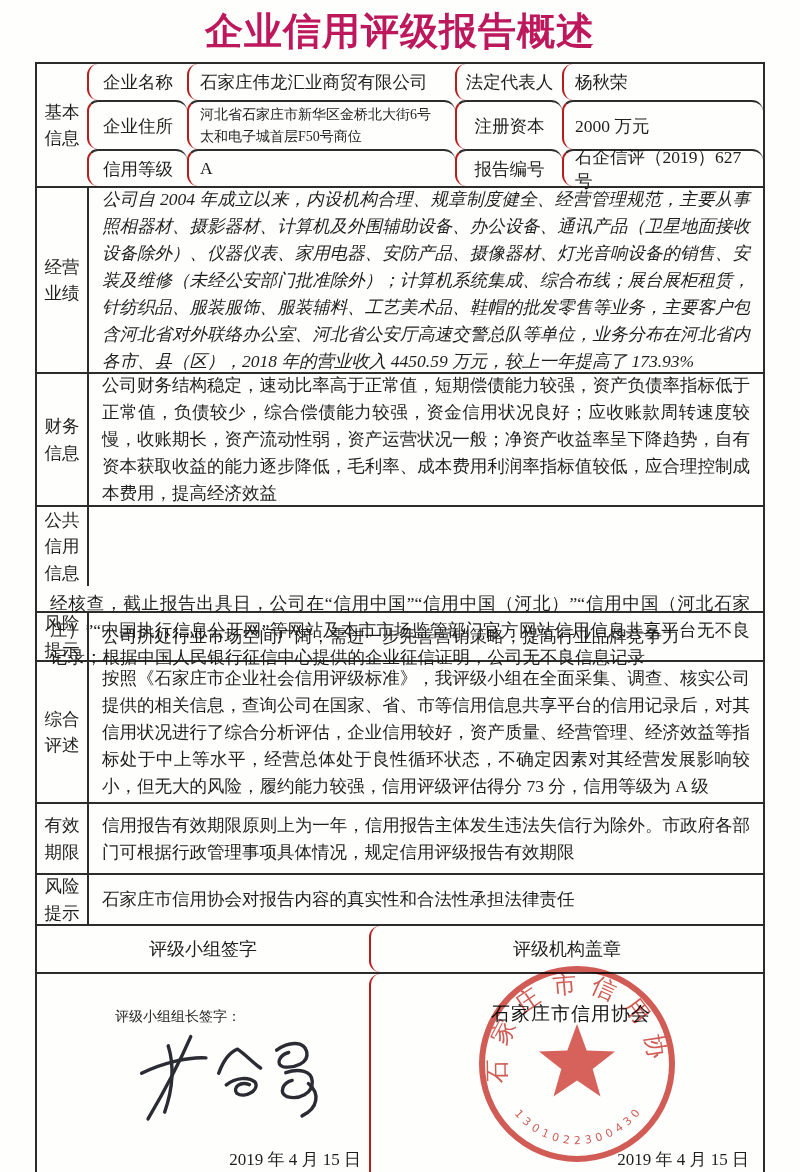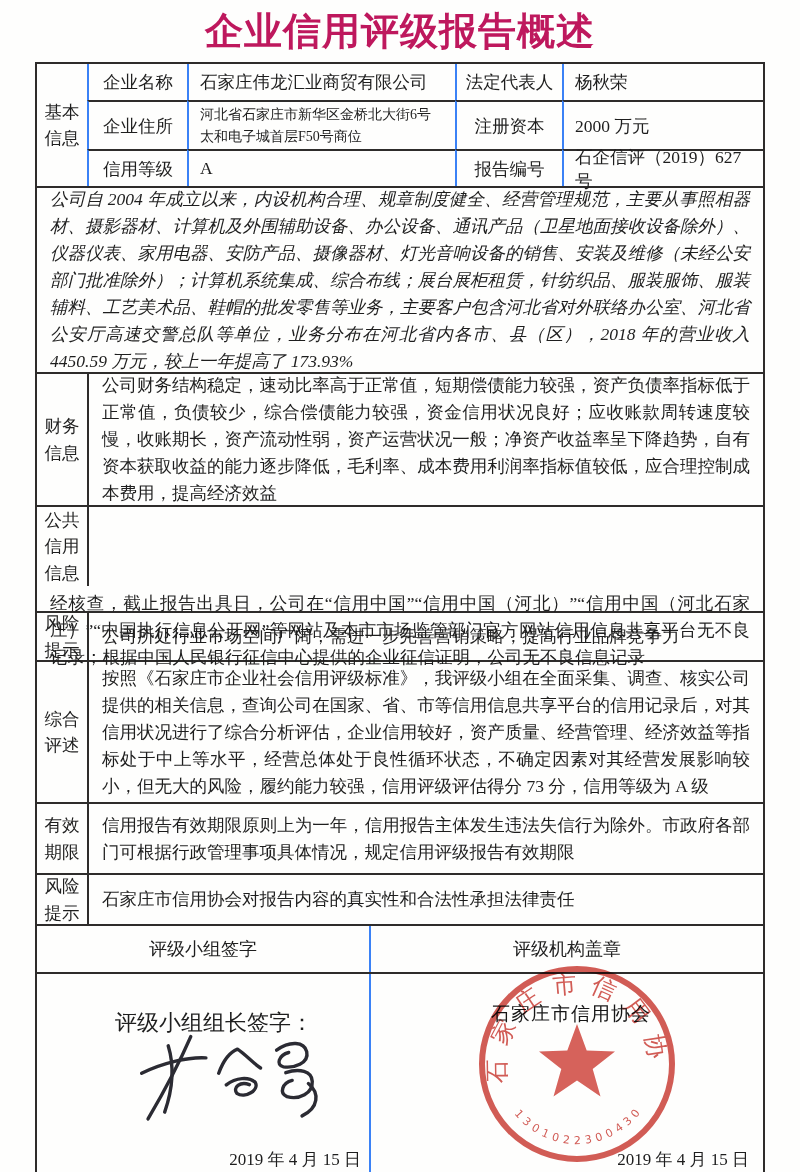--- a/index.html
+++ b/index.html
@@ -19,38 +19,38 @@
   }
   
   .basic-grid{
     display:grid;
     grid-template-columns:50px 100px 268px 107px 1fr;
     grid-template-rows:36px 49px 37px;
   }
   .cell{display:flex;align-items:center;font-size:17.5px;}
   .cell.center{justify-content:center;}
   .cell.pad{padding:0 11px;}
-  .bl{border-left:2px solid #3b82f6;}
+  .bl{border-left:2px solid #b91c1c;border-radius:11px;}
   .bt{border-top:2px solid #2e2c2b;}
   .rowspan{grid-row:1/4;}
   .v-label{width:2.1em;word-break:break-all;text-align:center;line-height:1.5;font-size:17.5px;}
   .addr{line-height:22px;font-size:14px;}
   
   .section{display:flex;border-top:2px solid #2e2c2b;}
   .sec-label{width:50px;flex:0 0 50px;border-right:2px solid #2e2c2b;
     display:flex;align-items:center;justify-content:center;}
   .sec-body{flex:1;display:flex;align-items:center;padding:4px 13px;}
   .sec-text{font-size:17.5px;line-height:27px;text-align:justify;width:100%;}
   .lh28 .sec-text{line-height:27px;font-style:italic;}
   
   .signoff-header{display:grid;grid-template-columns:332px 1fr;border-top:2px solid #2e2c2b;height:46px;}
   .signoff-header .cell{justify-content:center;font-size:18px;}
   .signoff-body{display:grid;grid-template-columns:332px 1fr;border-top:2px solid #2e2c2b;height:209px;}
   .sign-cell{position:relative;}
-  .leader-label{position:absolute;top:34px;left:78px;font-size:22px;}
+  .leader-label{position:absolute;top:34px;left:78px;font-size:14px;}
   .date-left{position:absolute;bottom:12px;right:8px;font-size:17px;}
   .date-right{position:absolute;bottom:12px;right:14px;font-size:17px;}
   .org-name{position:absolute;top:27px;left:120px;font-size:19px;letter-spacing:1px;color:#161616;}
   .signature-svg{position:absolute;left:102px;top:52px;transform:rotate(-3deg);}
   .seal-svg{position:absolute;left:100px;top:-16px;mix-blend-mode:multiply;opacity:.93;}
 </style>
 </head>
 <body>
 
 <div class="page-title">企业信用评级报告概述</div>
@@ -74,20 +74,23 @@
     <div class="cell center bl bt">注册资本</div>
     <div class="cell pad bl bt">2000 万元</div>
 
     <div class="cell center bl bt">信用等级</div>
     <div class="cell pad bl bt">A</div>
     <div class="cell center bl bt">报告编号</div>
     <div class="cell pad bl bt">石企信评（2019）627 号</div>
   </div>
 
   <div class="section lh28" style="height:184px;">
+    <div class="sec-label">
+        <span class="v-label">经营业绩</span>
+      </div>
     <div class="sec-body">
         <div class="sec-text">公司自 2004 年成立以来，内设机构合理、规章制度健全、经营管理规范，主要从事照相器材、摄影器材、计算机及外围辅助设备、办公设备、通讯产品（卫星地面接收设备除外）、仪器仪表、家用电器、安防产品、摄像器材、灯光音响设备的销售、安装及维修（未经公安部门批准除外）；计算机系统集成、综合布线；展台展柜租赁，针纺织品、服装服饰、服装辅料、工艺美术品、鞋帽的批发零售等业务，主要客户包含河北省对外联络办公室、河北省公安厅高速交警总队等单位，业务分布在河北省内各市、县（区），2018 年的营业收入 4450.59 万元，较上一年提高了 173.93%</div>
       </div>
   </div>
 
   <div class="section" style="height:131px;">
     <div class="sec-label">
         <span class="v-label">财务信息</span>
       </div>
     <div class="sec-body">

